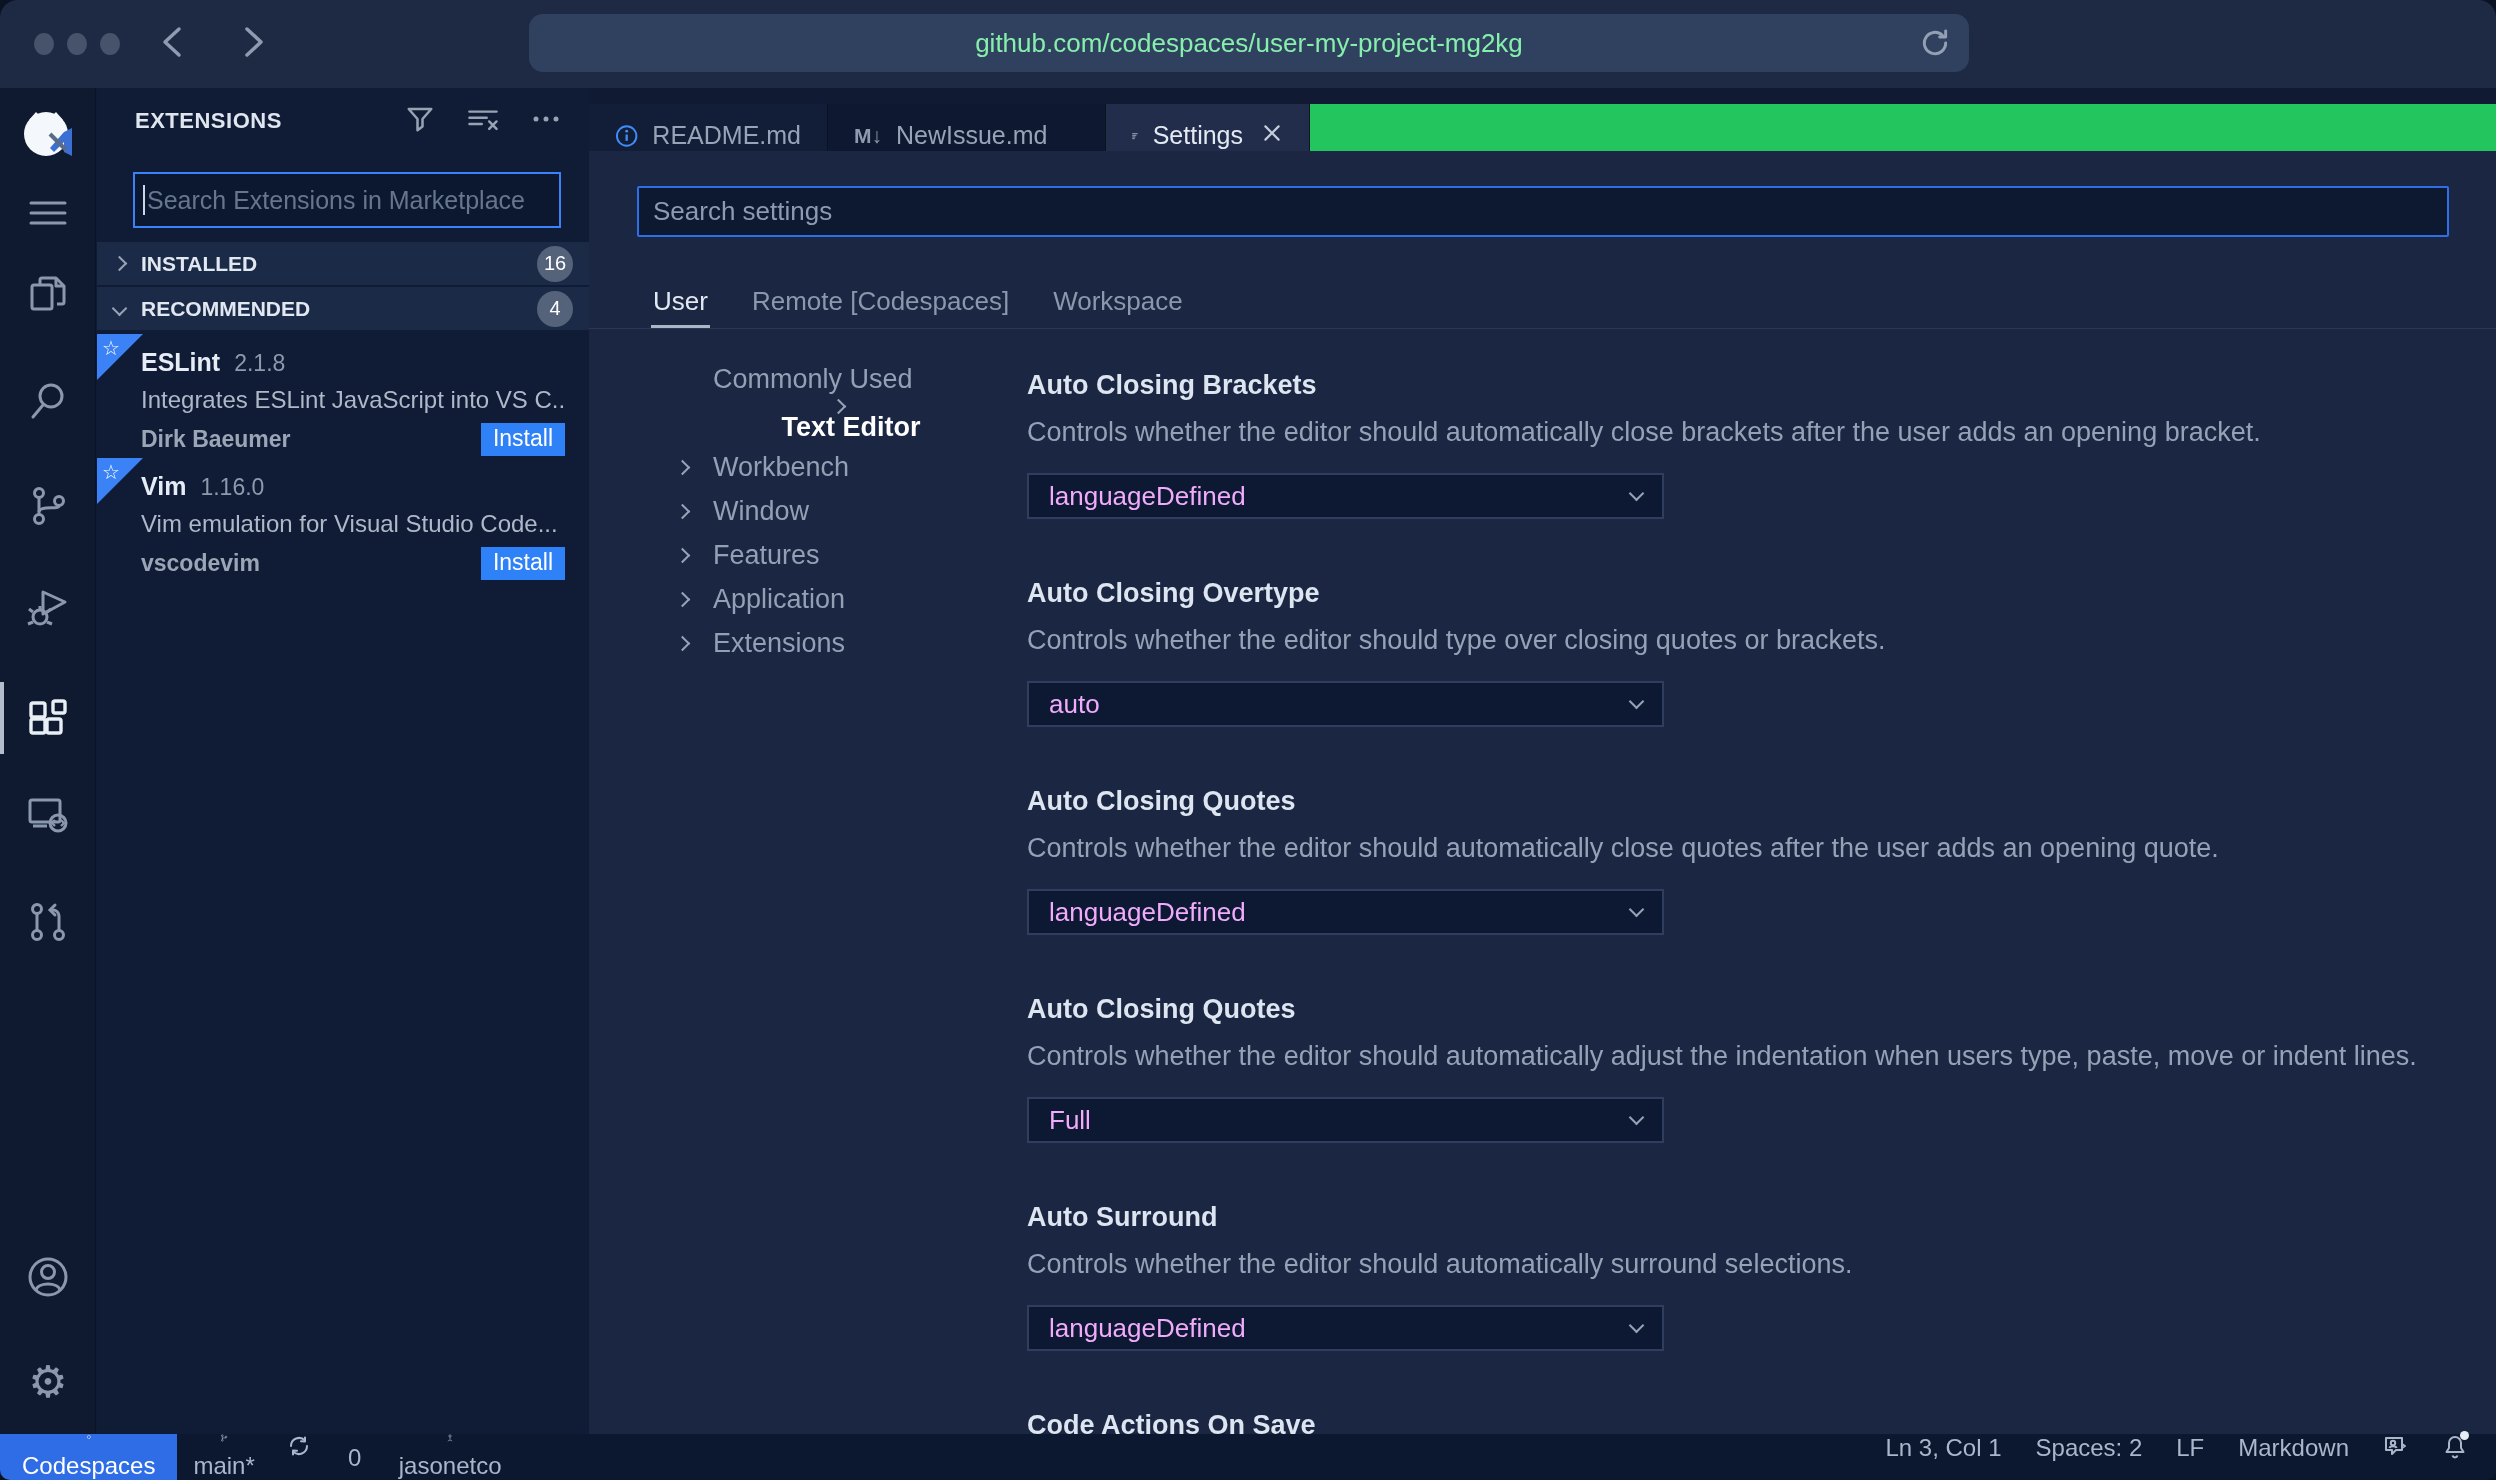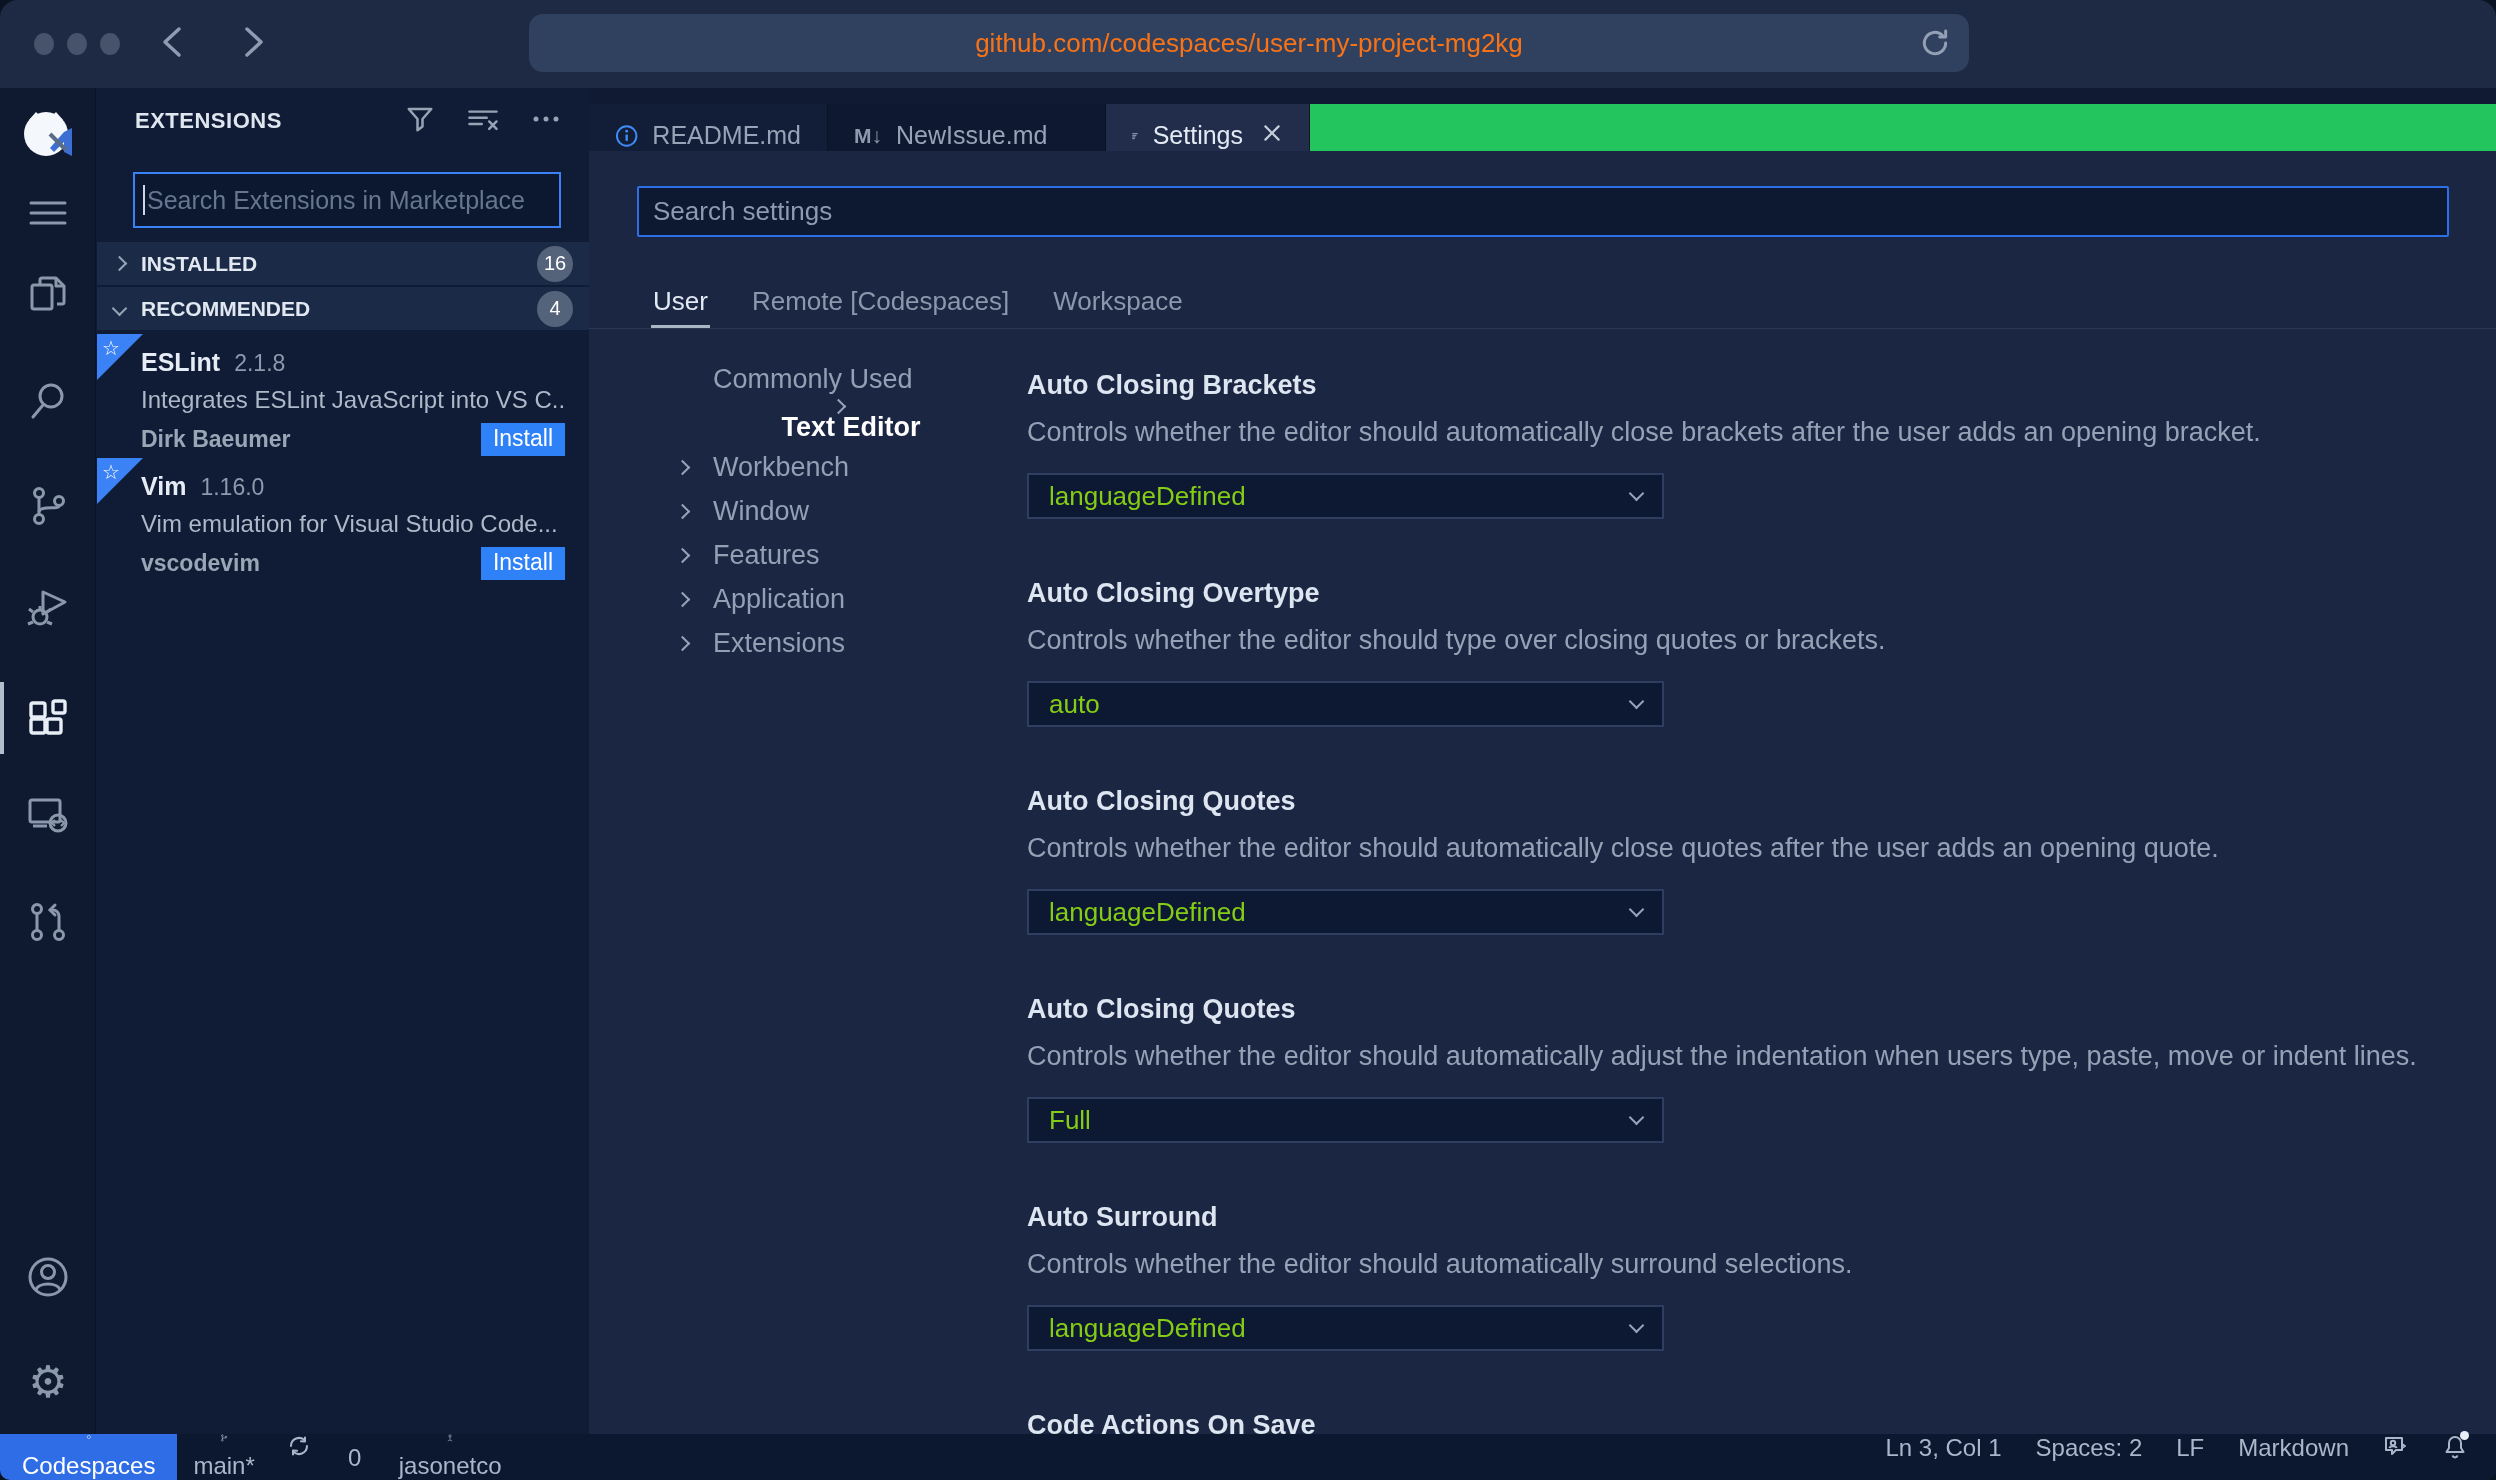--- a/index.html
+++ b/index.html
@@ -8,21 +8,21 @@
             border-radius:18px 18px 10px 10px; overflow:hidden; }
 
   
   .titlebar { position:absolute; left:0; top:0; right:0; height:88px; background:#1e2a44; }
   .traffic { position:absolute; left:34px; top:33px; display:flex; gap:13px; }
   .traffic span { width:20px; height:22px; border-radius:50%; background:#46536b; }
   .navbtns { position:absolute; left:152px; top:22px; display:flex; gap:42px; }
   .navbtn { width:40px; height:40px; display:flex; align-items:center; justify-content:center; color:#8f9bb0; }
   .urlbar { position:absolute; left:529px; top:14px; width:1440px; height:58px; background:#30405f;
             border-radius:14px; display:flex; align-items:center; justify-content:center; }
-  .urlbar .url { color:#f97316; font-size:26px; }
+  .urlbar .url { color:#86efac; font-size:26px; }
   .reload { position:absolute; right:18px; top:13px; color:#93a0b4; }
 
   
   .main { position:absolute; left:0; top:88px; right:0; bottom:46px; }
 
   
   .activitybar { position:absolute; left:0; top:0; width:96px; height:100%; background:#0f1a31;
                  border-right:1px solid #0a1424; }
   .act { position:absolute; left:0; width:96px; height:72px; display:flex; align-items:center;
          justify-content:center; color:#8b97ab; }
@@ -87,21 +87,21 @@
   .toc-item { height:44px; display:flex; align-items:center; padding-left:32px; color:#93a0b4; font-size:27px; }
   .toc-item .chevbox { width:24px; margin-right:12px; display:flex; color:#8b97ab; }
   .toc-item.active { color:#ffffff; font-weight:700;flex-direction:column; }
 
   .entries { position:absolute; left:438px; top:218px; right:40px; }
   .entry { margin-bottom:58px; }
   .entry-title { color:#dde5f0; font-size:27px; font-weight:700; line-height:33px; margin-bottom:14px; }
   .entry-desc { color:#95a2b6; font-size:27px; line-height:33px; margin-bottom:24px; }
   .select { width:637px; height:46px; background:#0d1932; border:2px solid #2e3d60;
             display:flex; align-items:center; padding:0 20px; }
-  .select .val { color:#84cc16; font-size:26px; }
+  .select .val { color:#f0abfc; font-size:26px; }
   .select .chev { margin-left:auto; margin-bottom:5px; }
 
   .chev { width:11px; height:11px; border-right:2px solid #97a3b6; border-bottom:2px solid #97a3b6;
           display:inline-block; }
   .chev.down { transform:rotate(45deg); }
   .chev.right { transform:rotate(-45deg); }
 
   
   .statusbar { position:absolute; left:0; bottom:0; right:0; height:46px; background:#0c1830;
                display:flex; align-items:center; color:#aab7ca; font-size:24px; }

